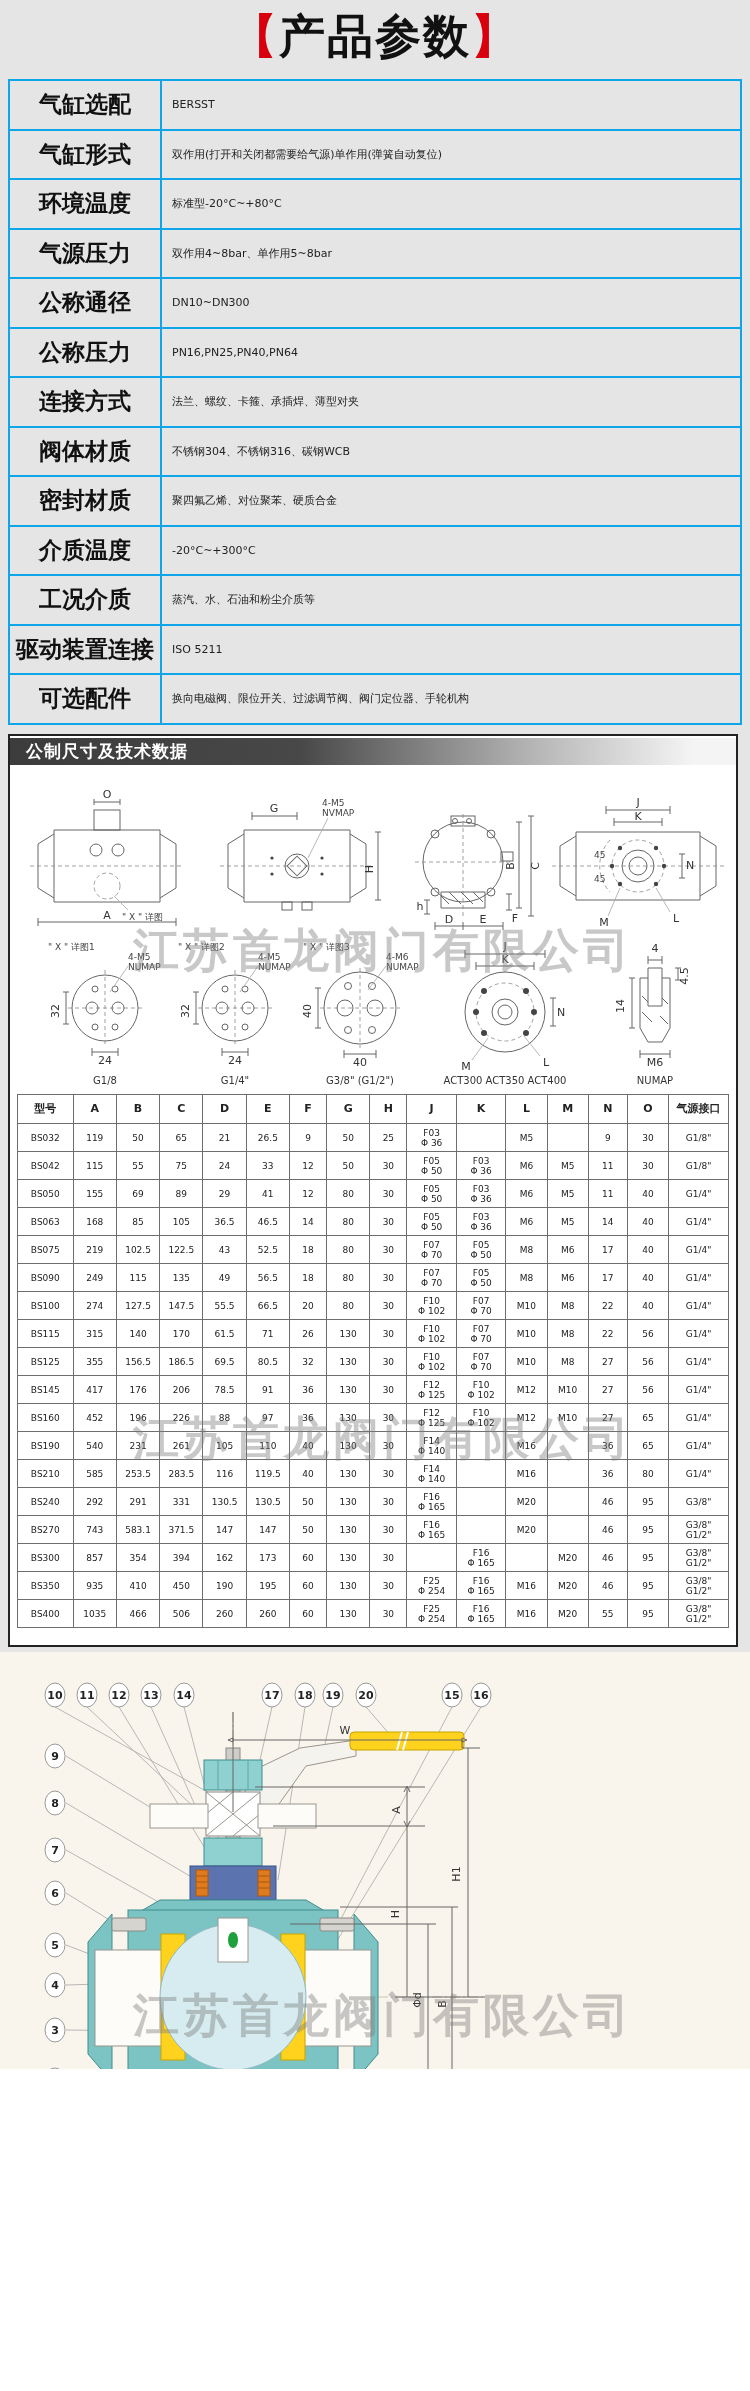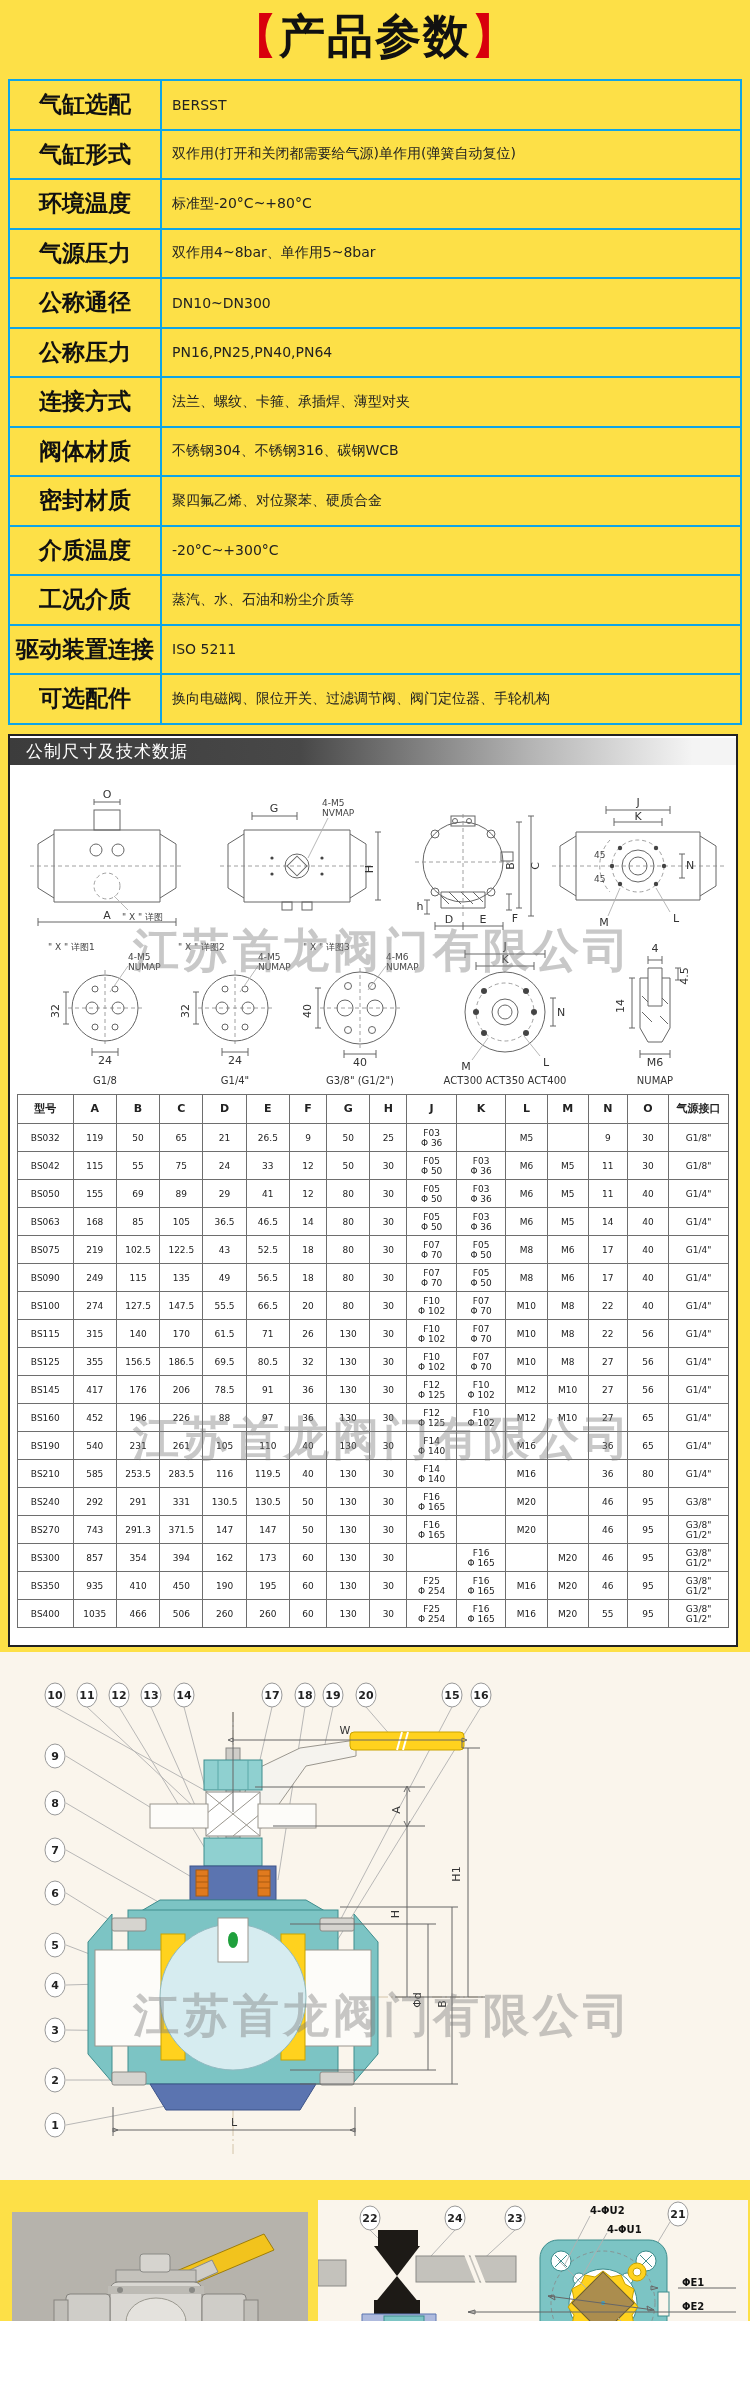--- a/index.html
+++ b/index.html
@@ -1,35 +1,35 @@
 <!DOCTYPE html>
 <html><head>
 <meta charset="utf-8">
 <style>
   html,body{margin:0;padding:0;background:#fff;}
   body{width:750px;font-family:"DejaVu Sans","Liberation Sans",sans-serif;}
-  #page{position:relative;width:750px;height:2321px;background:#fde047;overflow:hidden;}
+  #page{position:relative;width:750px;height:2069px;background:#e5e5e5;overflow:hidden;}
 
   
   #title{position:absolute;top:6px;left:0;width:100%;text-align:center;
          font-size:46px;font-weight:700;letter-spacing:2px;color:#111;}
   #title .bracket{color:#d8000c;}
 
   
   #spec-table{position:absolute;top:79px;left:8px;width:734px;border-collapse:collapse;table-layout:fixed;}
   #spec-table td{border:2px solid #0ea5e9;height:45.5px;color:#222;}
   #spec-table td:first-child{width:148px;text-align:center;font-size:23px;font-weight:700;color:#111;}
-  #spec-table td:last-child{font-size:14px;padding:0 10px;}
+  #spec-table td:last-child{font-size:11px;padding:0 10px;}
 
   
   #metric-box{position:absolute;top:734px;left:8px;width:730px;height:913px;
               border:2px solid #222;background:#fff;box-sizing:border-box;}
   #banner{position:absolute;top:2px;left:0;width:100%;height:27px;box-sizing:border-box;
           background:linear-gradient(90deg,#3c3c3c 0%,#484848 40%,#b5b5b5 72%,#f4f4f4 94%);
-          color:#fff;font-size:17px;font-weight:400;line-height:27px;padding-left:16px;letter-spacing:1px;}
+          color:#fff;font-size:17px;font-weight:700;line-height:27px;padding-left:16px;letter-spacing:1px;}
   .drawsvg{position:absolute;left:0;}
   #act-svg{top:34px;}
   #det-svg{top:200px;}
 
   
   #dim-table{position:absolute;top:358px;left:7px;width:712px;border-collapse:collapse;table-layout:fixed;}
   #dim-table th,#dim-table td{border:1px solid #6e6e6e;text-align:center;vertical-align:middle;
        font-size:9px;line-height:10px;color:#222;white-space:pre-line;padding:1px 0;}
   #dim-table th{font-size:11px;font-weight:700;height:26px;}
   #dim-table td{height:25px;}
@@ -625,21 +625,21 @@
             <td></td>
             <td>M20</td>
             <td></td>
             <td>46</td>
             <td>95</td>
             <td>G3/8"</td>
           </tr>
           <tr>
             <td>BS270</td>
             <td>743</td>
-            <td>291.3</td>
+            <td>583.1</td>
             <td>371.5</td>
             <td>147</td>
             <td>147</td>
             <td>50</td>
             <td>130</td>
             <td>30</td>
             <td>F16
 Φ 165</td>
             <td></td>
             <td>M20</td>

